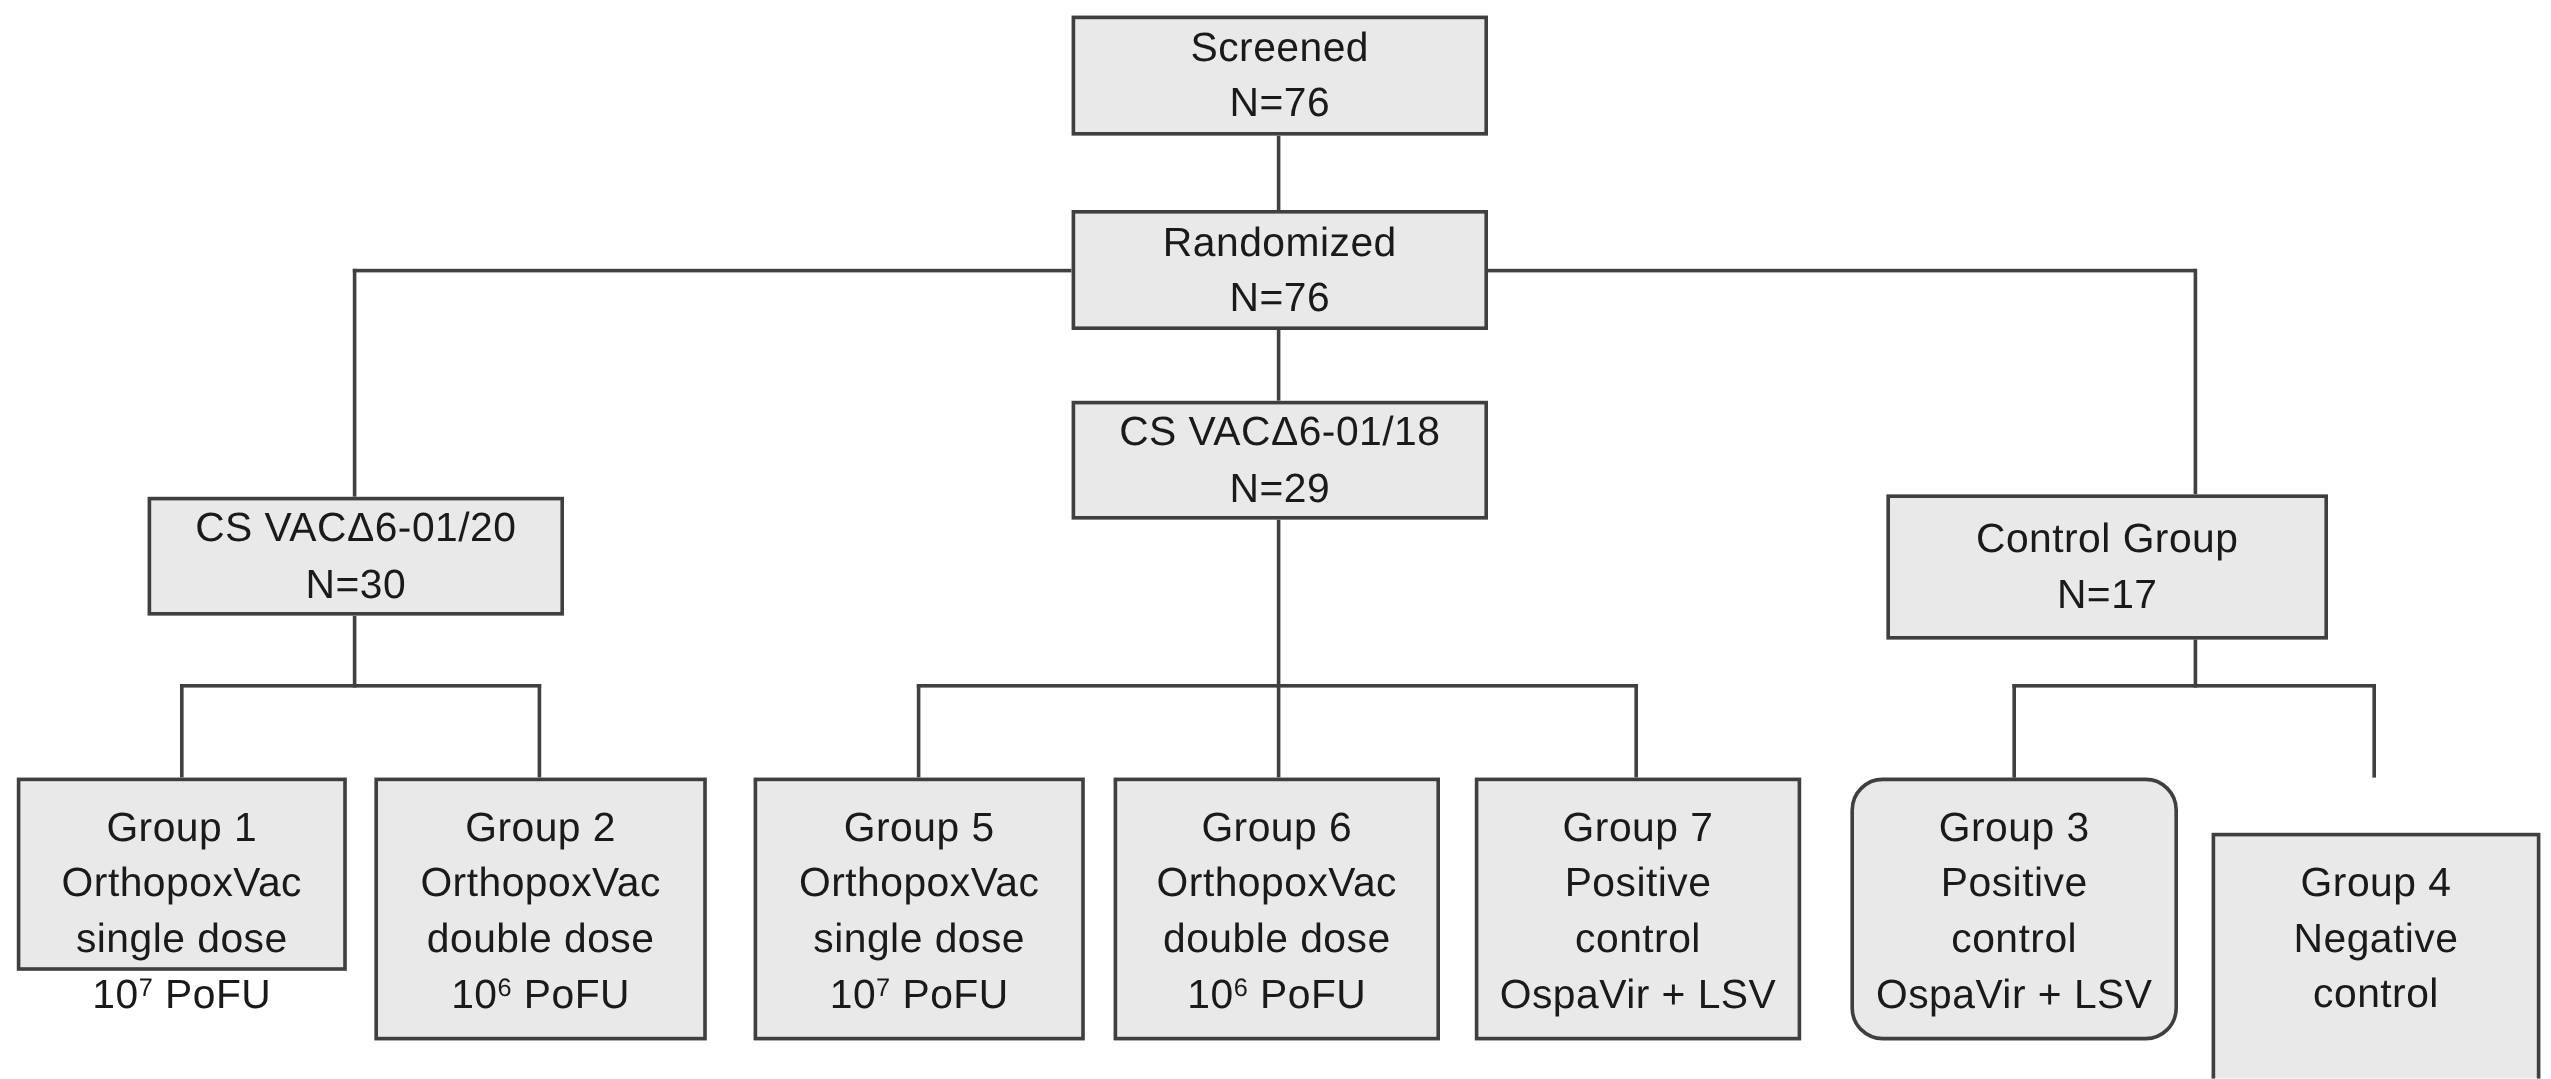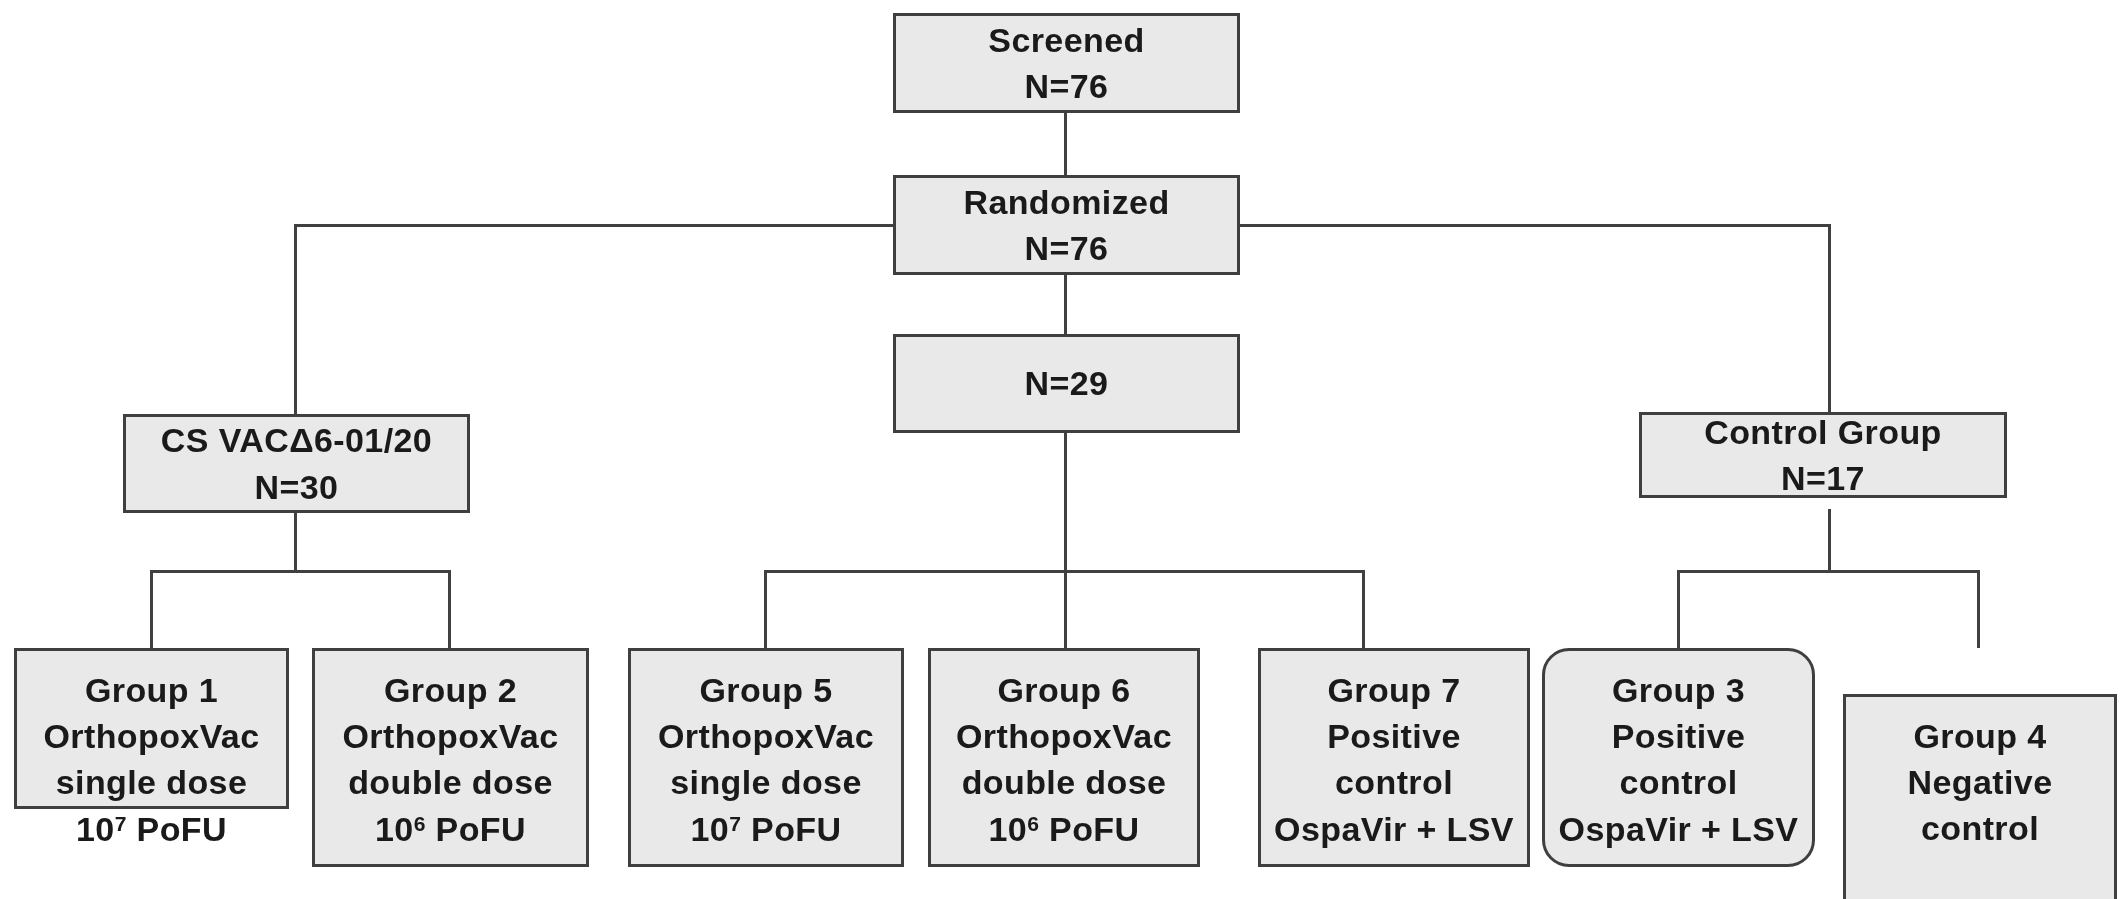--- a/index.html
+++ b/index.html
@@ -28,21 +28,21 @@
     letter-spacing:0.4px;
     line-height:1.36;
   }
   .box.two{
     display:flex;flex-direction:column;
     justify-content:center;
   }
   .box.multi{
     padding-top:16px;
   }
-  .bl{white-space:nowrap;font-weight:bold;}
+  .bl{white-space:nowrap;}
   .sup{
     font-size:0.62em;
     position:relative;
     top:-0.48em;
   }
   .cline{
     position:absolute;
     background:var(--line);
   }
 </style>
@@ -84,24 +84,25 @@
     <div class="bl">Randomized</div>
     <div class="bl">N=76</div>
   </div>
 
   <div class="box two" style="left:123px;top:414px;width:347px;height:99px;justify-content:center;">
     <div class="bl">CS VACΔ6-01/20</div>
     <div class="bl">N=30</div>
   </div>
 
   <div class="box two" style="left:893px;top:334px;width:347px;height:99px;">
+    <div class="bl">CS VACΔ6-01/18</div>
     <div class="bl">N=29</div>
   </div>
 
-  <div class="box two" style="left:1639px;top:412px;width:368px;height:86px;">
+  <div class="box two" style="left:1572px;top:412px;width:368px;height:121px;">
     <div class="bl">Control Group</div>
     <div class="bl">N=17</div>
   </div>
 
   <div class="box multi" style="left:14px;top:648px;width:275px;height:161px;">
     <div class="bl">Group 1</div>
     <div class="bl">OrthopoxVac</div>
     <div class="bl">single dose</div>
     <div class="bl"><span>10</span><span class="sup">7</span><span> PoFU</span></div>
   </div>
@@ -120,21 +121,21 @@
     <div class="bl"><span>10</span><span class="sup">7</span><span> PoFU</span></div>
   </div>
 
   <div class="box multi" style="left:928px;top:648px;width:272px;height:219px;">
     <div class="bl">Group 6</div>
     <div class="bl">OrthopoxVac</div>
     <div class="bl">double dose</div>
     <div class="bl"><span>10</span><span class="sup">6</span><span> PoFU</span></div>
   </div>
 
-  <div class="box multi" style="left:1258px;top:648px;width:272px;height:219px;">
+  <div class="box multi" style="left:1229px;top:648px;width:272px;height:219px;">
     <div class="bl">Group 7</div>
     <div class="bl">Positive</div>
     <div class="bl">control</div>
     <div class="bl">OspaVir + LSV</div>
   </div>
 
   <div class="box multi" style="left:1542px;top:648px;width:273px;height:219px;border-radius:27px;">
     <div class="bl">Group 3</div>
     <div class="bl">Positive</div>
     <div class="bl">control</div>

